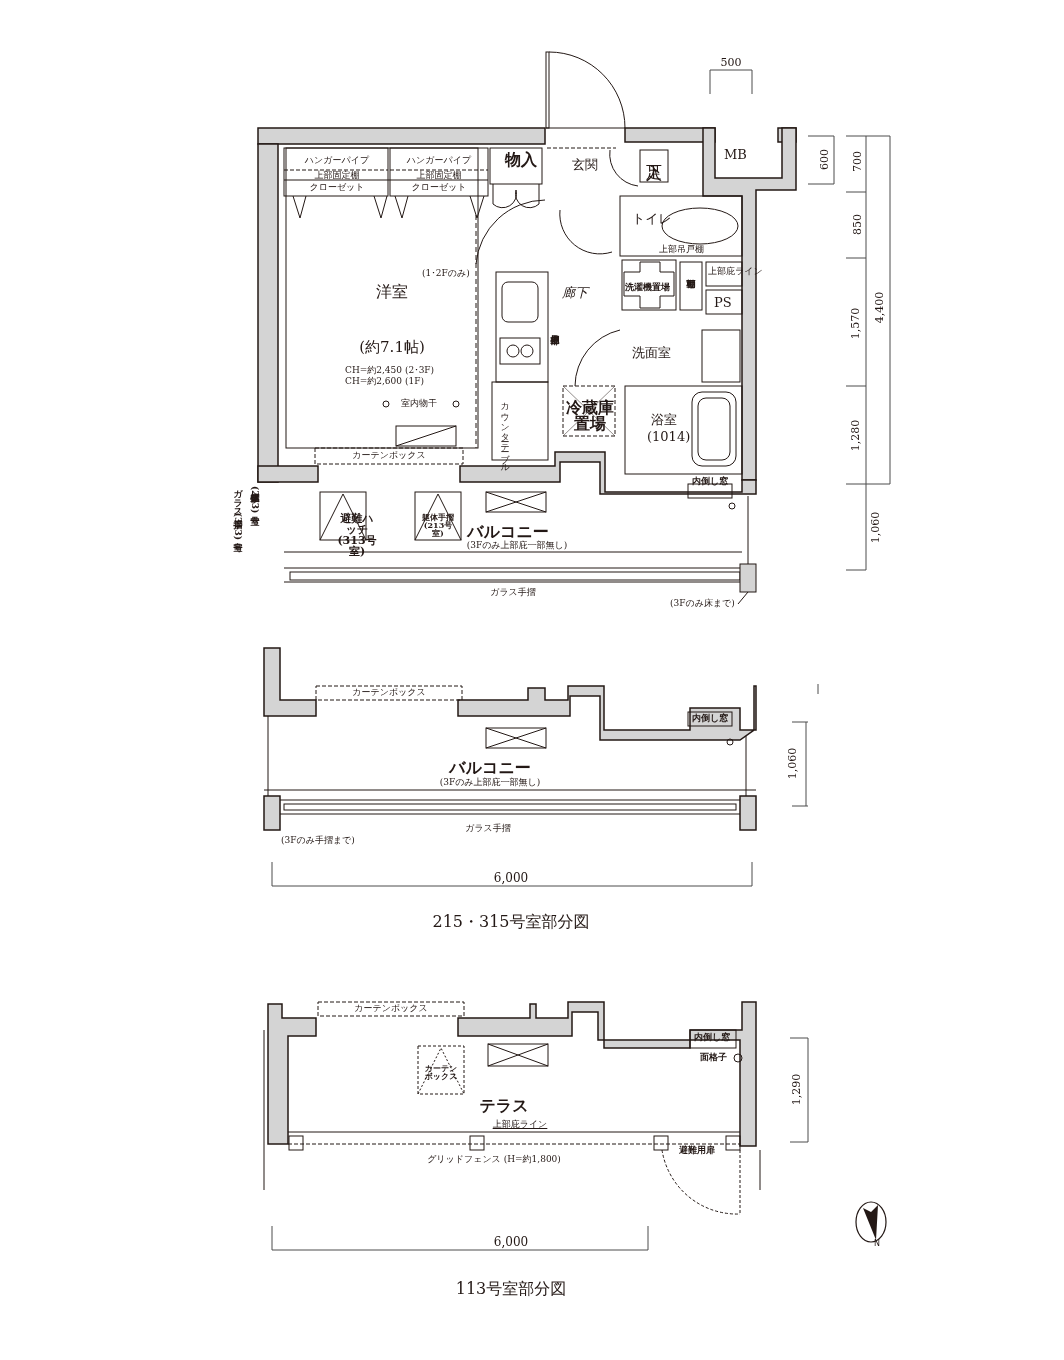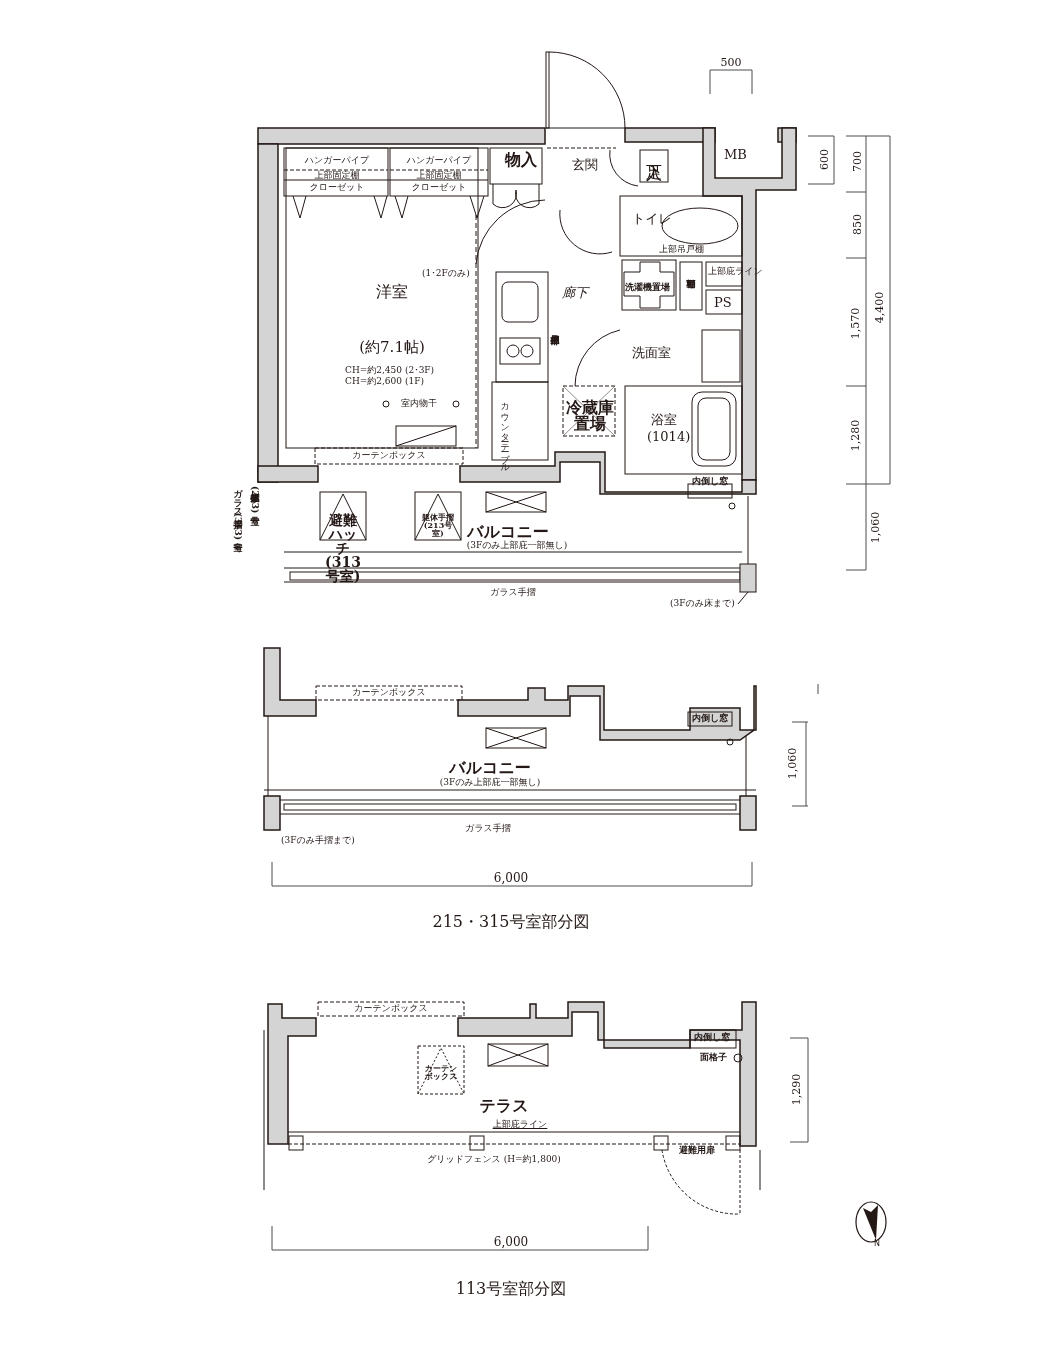--- a/index.html
+++ b/index.html
@@ -230,21 +230,21 @@
   <span class="lbl s9" style="left:708px;top:267px;">上部庇ライン</span>
   <span class="lbl s13" style="left:714px;top:296px;">PS</span>
   <span class="lbl s13" style="left:632px;top:346px;">洗面室</span>
   <span class="lbl s10 b" style="left:566px;top:400px;width:48px;white-space:normal;text-align:center;">冷蔵庫置場</span>
   <span class="lbl s13" style="left:651px;top:413px;">浴室</span>
   <span class="lbl s13" style="left:647px;top:430px;">(1014)</span>
   <span class="lbl s9 vert" style="left:500px;top:396px;height:50px;">カウンターテーブル</span>
   <span class="lbl s9 b" style="left:692px;top:477px;">内倒し窓</span>
   <span class="lbl s9 ctr" style="left:389px;top:451px;">カーテンボックス</span>
 
-  <span class="lbl s9 b" style="left:323px;top:513px;width:40px;white-space:normal;text-align:center;font-size:14px;">避難ハッチ(313号室)</span>
+  <span class="lbl s9 b" style="left:337px;top:513px;width:40px;white-space:normal;text-align:center;font-size:11px;">避難ハッチ(313号室)</span>
   <span class="lbl s9 b" style="left:418px;top:513px;width:40px;white-space:normal;text-align:center;font-size:8px;">躯体手摺(213号室)</span>
   <span class="lbl s16 b ctr" style="left:508px;top:524px;">バルコニー</span>
   <span class="lbl s9 ctr" style="left:517px;top:541px;">(3Fのみ上部庇一部無し)</span>
   <span class="lbl s9 ctr" style="left:513px;top:588px;">ガラス手摺</span>
   <span class="lbl s9" style="left:670px;top:599px;">(3Fのみ床まで)</span>
   <span class="lbl s9 vert b" style="left:250px;top:486px;">躯体手摺(213号室)</span>
   <span class="lbl s9 vert b" style="left:233px;top:482px;">ガラス手摺(313号室)</span>
 
   <span class="lbl s11 ctr" style="left:731px;top:57px;">500</span>
   <span class="lbl s11 rot" style="left:814px;top:154px;">600</span>

